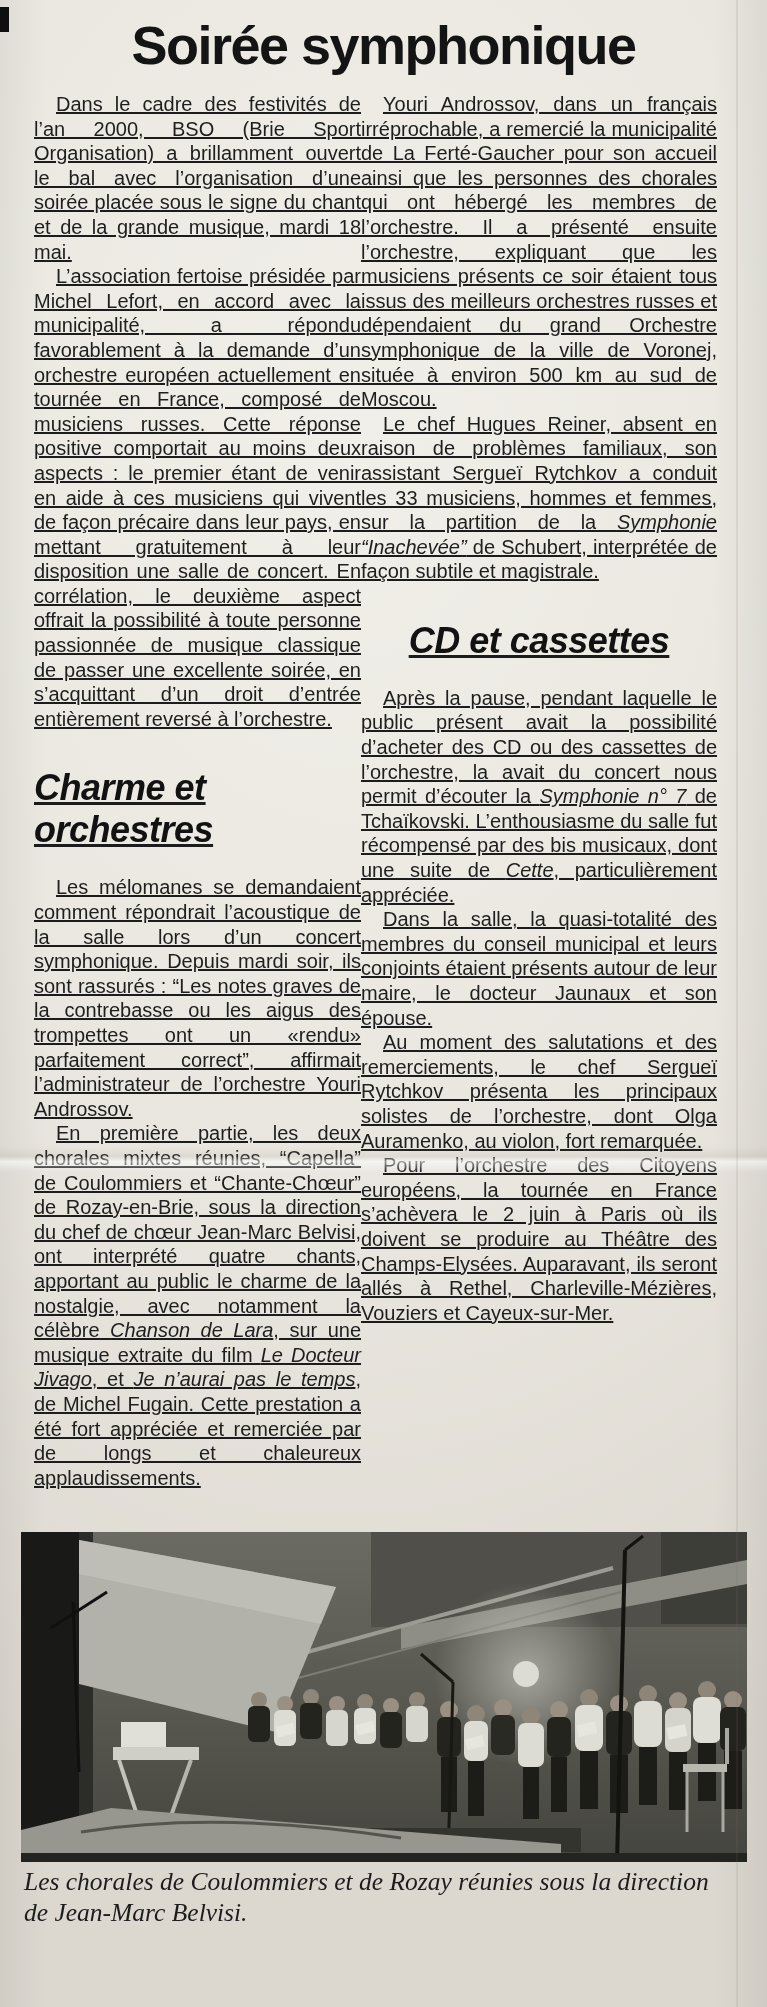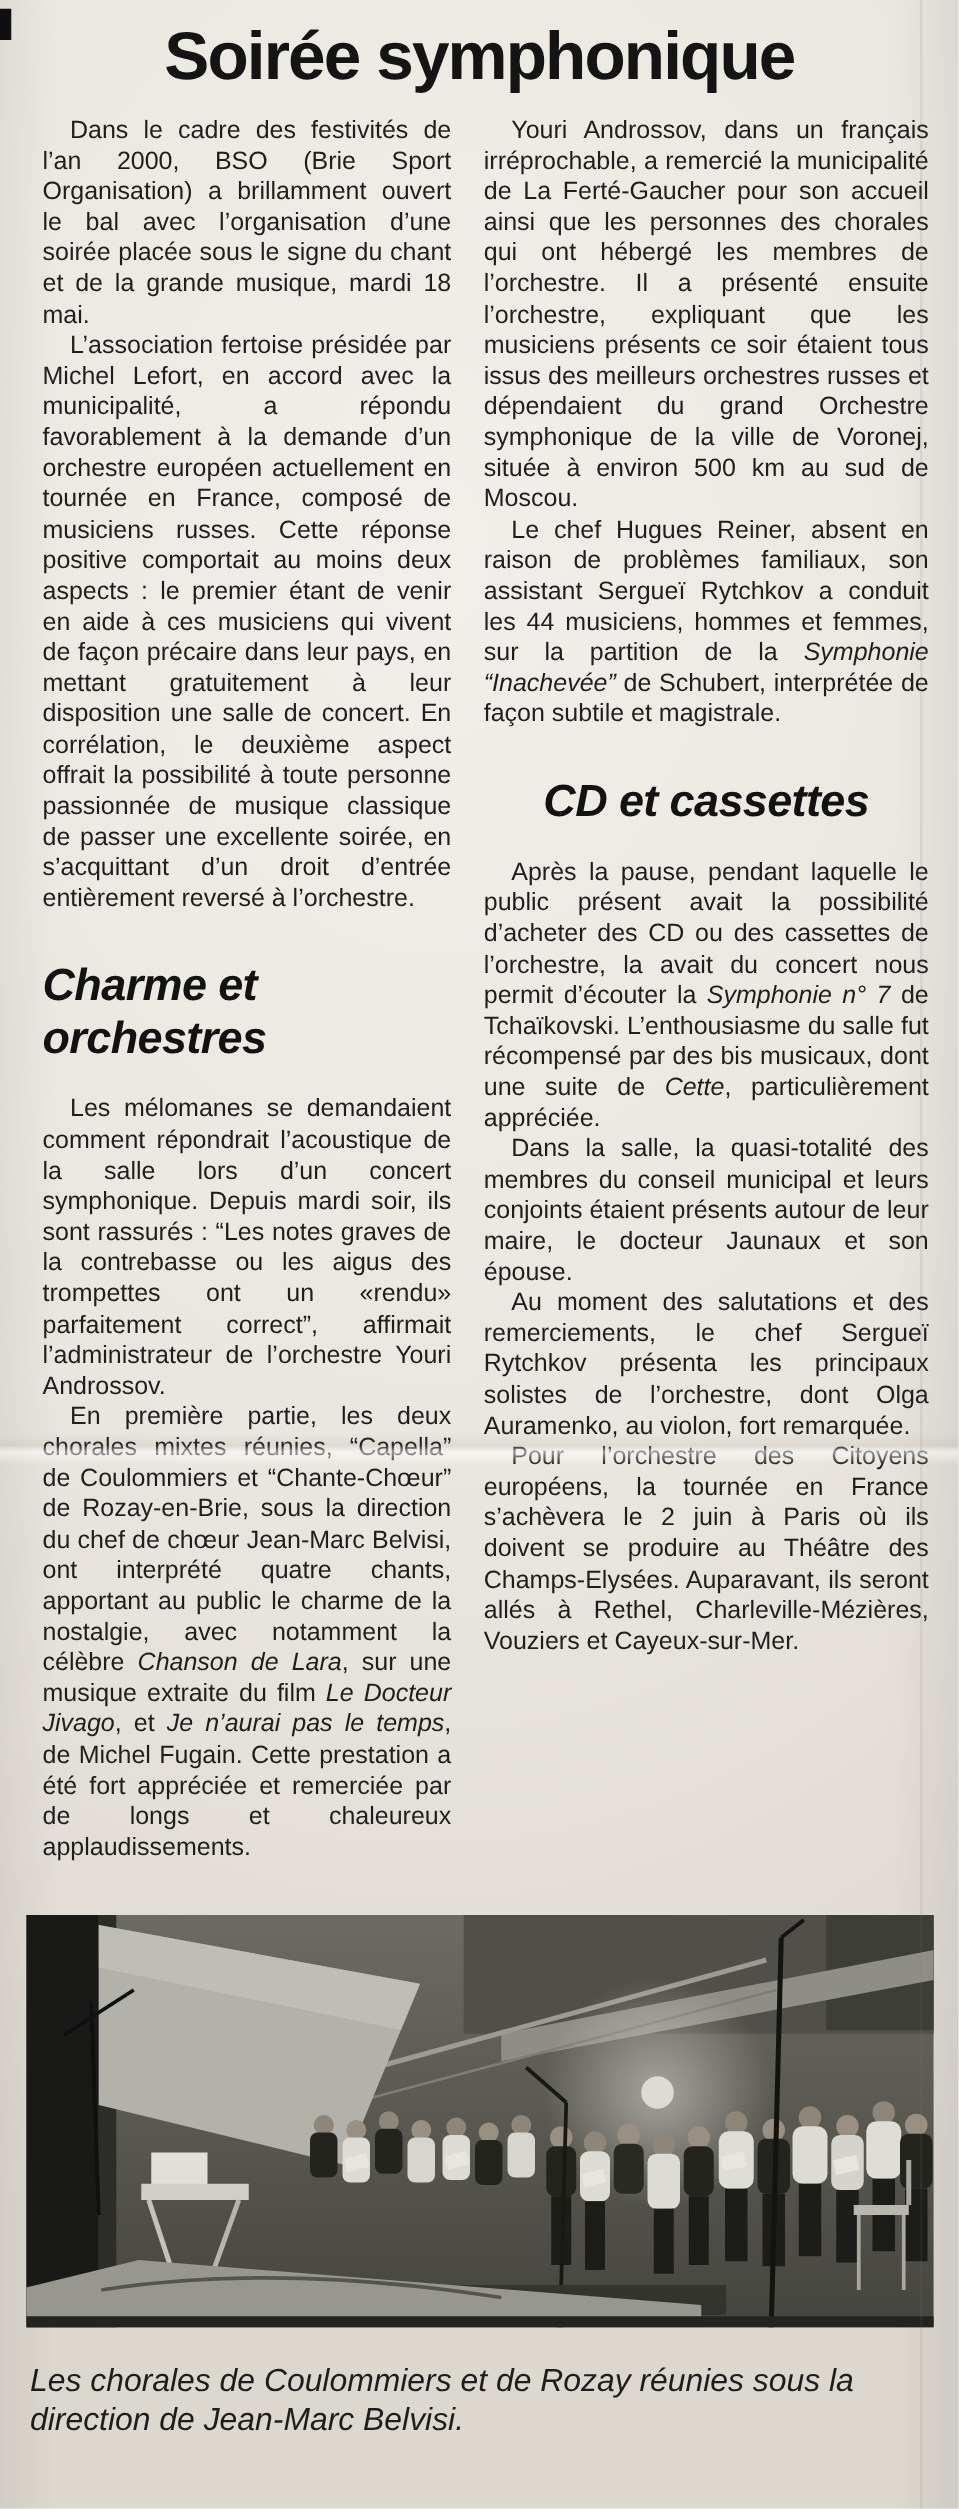--- a/index.html
+++ b/index.html
@@ -8,39 +8,39 @@
     background:
       linear-gradient(90deg, rgba(0,0,0,.05), rgba(0,0,0,0) 6%, rgba(0,0,0,0) 93%, rgba(0,0,0,.06)),
       radial-gradient(130% 70% at 45% 22%, #f1efe9 0%, #e9e6df 55%, #dcd8d0 100%);
     font-family:"Liberation Sans","DejaVu Sans",sans-serif;
     color:#1c1c1c;
   }
   .title{
     margin:0;padding:14px 10px 0 10px;text-align:center;
     font-size:54px;font-weight:bold;letter-spacing:-1.5px;color:#141414;
   }
-  .cols{display:flex;gap:26px;padding:16px 24px 0 34px;}
+  .cols{display:flex;padding:16px 24px 0 34px;text-decoration:underline;}
   .col-left{width:327px;flex:none;}
   .col-right{width:356px;flex:none;}
   .para{
     margin:0;font-size:20px;line-height:24.6px;
     text-align:justify;text-indent:22px;color:#1e1e1e;
     hyphens:auto;-webkit-hyphens:auto;
   }
   .para i{font-style:italic;}
   .subhead{
     margin:36px 0 24px 0;font-size:36px;font-style:italic;font-weight:bold;
     letter-spacing:-.5px;color:#121212;
   }
   .subhead.centered{text-align:center;}
   .photo-wrap{margin:42px 0 0 21px;width:726px;height:330px;}
   .photo-wrap svg{display:block;width:100%;height:100%;}
   .caption{
-    margin:28px 34px 0 24px;
-    font-family:Liberation Sans, sans-serif;font-style:italic;
+    margin:4px 34px 0 24px;
+    font-family:Liberation Serif, serif;font-style:italic;
     font-size:25.5px;line-height:31px;color:#1d1d1d;
   }
   .artifact-corner{position:absolute;left:0;top:7px;width:9px;height:25px;background:#0f0f0f;}
   .crease-h{
     position:absolute;left:0;top:1146px;width:100%;height:26px;pointer-events:none;
     background:linear-gradient(180deg,rgba(0,0,0,0),rgba(140,132,120,.12) 40%,rgba(255,255,255,.55) 60%,rgba(0,0,0,0));
   }
   .crease-v{position:absolute;top:0;left:736px;width:2px;height:100%;background:rgba(120,112,100,.12);pointer-events:none;}
 </style>
 </head>
@@ -57,21 +57,21 @@
   <div class="cols">
     <div class="col-left">
       <p class="para"><span>Dans le cadre des festivités de l’an 2000, BSO (Brie Sport Organisation) a brillamment ouvert le bal avec l’organisation d’une soirée placée sous le signe du chant et de la grande musique, mardi 18 mai.</span></p>
       <p class="para"><span>L’association fertoise présidée par Michel Lefort, en accord avec la municipalité, a répondu favorablement à la demande d’un orchestre européen actuellement en tournée en France, composé de musiciens russes. Cette réponse positive comportait au moins deux aspects : le premier étant de venir en aide à ces musiciens qui vivent de façon précaire dans leur pays, en mettant gratuitement à leur disposition une salle de concert. En corrélation, le deuxième aspect offrait la possibilité à toute personne passionnée de musique classique de passer une excellente soirée, en s’acquittant d’un droit d’entrée entièrement reversé à l’orchestre.</span></p>
       <h2 class="subhead">Charme et orchestres</h2>
       <p class="para"><span>Les mélomanes se demandaient comment répondrait l’acoustique de la salle lors d’un concert symphonique. Depuis mardi soir, ils sont rassurés : “Les notes graves de la contrebasse ou les aigus des trompettes ont un «rendu» parfaitement correct”, affirmait l’administrateur de l’orchestre Youri Androssov.</span></p>
       <p class="para"><span>En première partie, les deux chorales mixtes réunies, “Capella” de Coulommiers et “Chante-Chœur” de Rozay-en-Brie, sous la direction du chef de chœur Jean-Marc Belvisi, ont interprété quatre chants, apportant au public le charme de la nostalgie, avec notamment la célèbre </span><i>Chanson de Lara</i><span>, sur une musique extraite du film </span><i>Le Docteur Jivago</i><span>, et </span><i>Je n’aurai pas le temps</i><span>, de Michel Fugain. Cette prestation a été fort appréciée et remerciée par de longs et chaleureux applaudissements.</span></p>
     </div>
     <div class="col-right">
       <p class="para"><span>Youri Androssov, dans un français irréprochable, a remercié la municipalité de La Ferté-Gaucher pour son accueil ainsi que les personnes des chorales qui ont hébergé les membres de l’orchestre. Il a présenté ensuite l’orchestre, expliquant que les musiciens présents ce soir étaient tous issus des meilleurs orchestres russes et dépendaient du grand Orchestre symphonique de la ville de Voronej, située à environ 500 km au sud de Moscou.</span></p>
-      <p class="para"><span>Le chef Hugues Reiner, absent en raison de problèmes familiaux, son assistant Sergueï Rytchkov a conduit les 44 musiciens, hommes et femmes, sur la partition de la </span><i>Symphonie “Inachevée”</i><span> de Schubert, interprétée de façon subtile et magistrale.</span></p>
+      <p class="para"><span>Le chef Hugues Reiner, absent en raison de problèmes familiaux, son assistant Sergueï Rytchkov a conduit les 33 musiciens, hommes et femmes, sur la partition de la </span><i>Symphonie “Inachevée”</i><span> de Schubert, interprétée de façon subtile et magistrale.</span></p>
       <h2 class="subhead centered">CD et cassettes</h2>
       <p class="para"><span>Après la pause, pendant laquelle le public présent avait la possibilité d’acheter des CD ou des cassettes de l’orchestre, la avait du concert nous permit d’écouter la </span><i>Symphonie n° 7</i><span> de Tchaïkovski. L’enthousiasme du salle fut récompensé par des bis musicaux, dont une suite de </span><i>Cette</i><span>, particulièrement appréciée.</span></p>
       <p class="para"><span>Dans la salle, la quasi-totalité des membres du conseil municipal et leurs conjoints étaient présents autour de leur maire, le docteur Jaunaux et son épouse.</span></p>
       <p class="para"><span>Au moment des salutations et des remerciements, le chef Sergueï Rytchkov présenta les principaux solistes de l’orchestre, dont Olga Auramenko, au violon, fort remarquée.</span></p>
       <p class="para"><span>Pour l’orchestre des Citoyens européens, la tournée en France s’achèvera le 2 juin à Paris où ils doivent se produire au Théâtre des Champs-Elysées. Auparavant, ils seront allés à Rethel, Charleville-Mézières, Vouziers et Cayeux-sur-Mer.</span></p>
     </div>
   </div>
 
   <figure class="photo-wrap">
     <svg viewBox="0 0 726 330" role="img">

